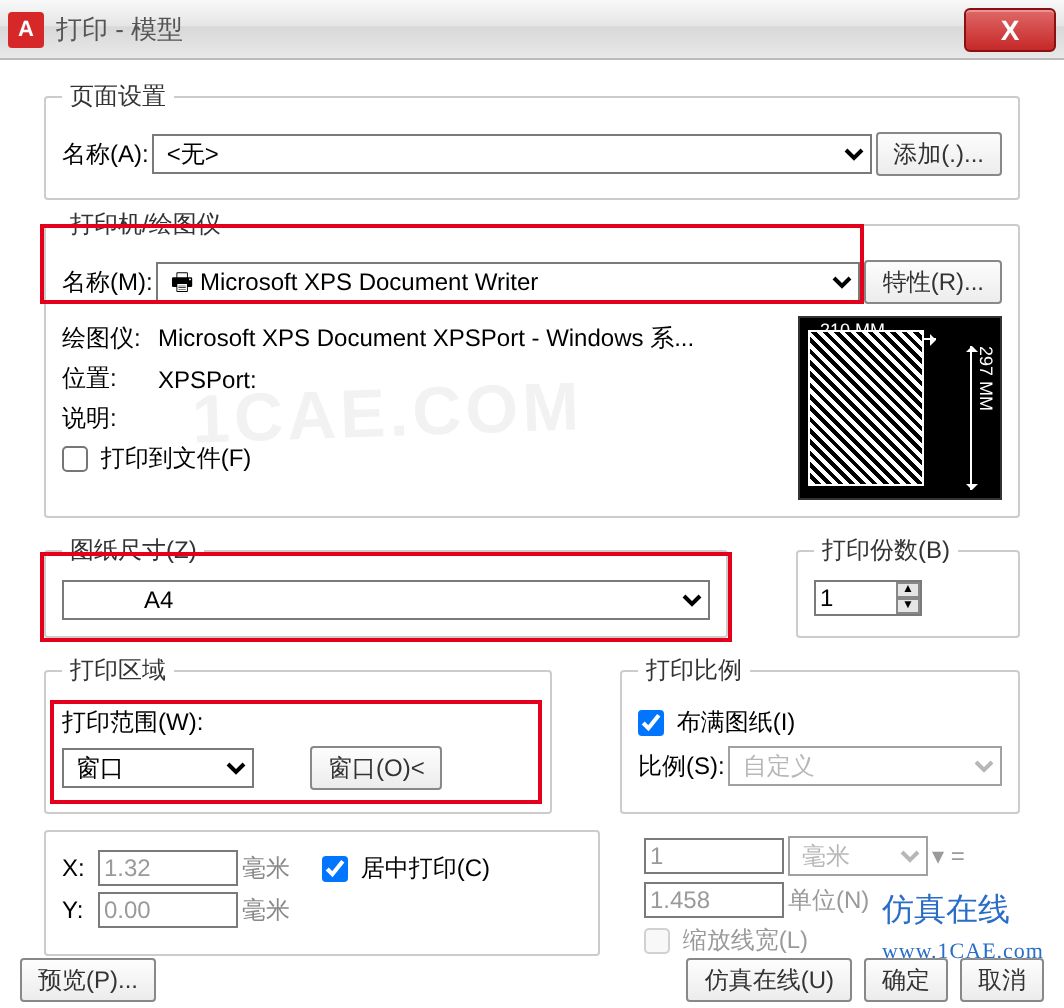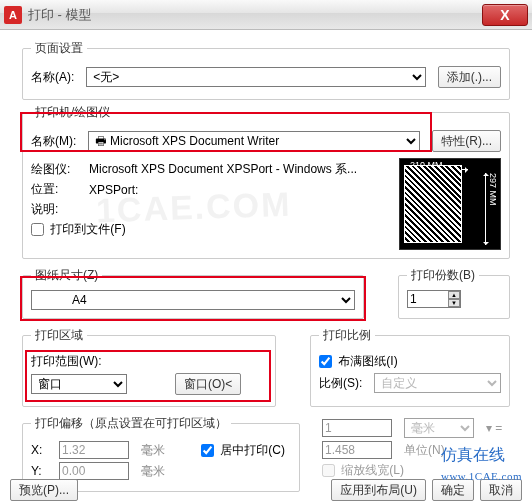--- a/index.html
+++ b/index.html
@@ -66,21 +66,21 @@
   }
   legend {
     font-size: 12px;
     padding: 0 4px;
     color: #333;
   }
   .row {
     display: flex;
     align-items: center;
     margin: 3px 0;
-    gap: 12px;
+    gap: 2px;
   }
   .label { white-space: nowrap; }
   select, input[type=text] {
     font-size: 12px;
     padding: 1px 2px;
     border: 1px solid #7a7a7a;
     background: #fff;
   }
   select { height: 20px; }
   .btn {
@@ -277,21 +277,20 @@
         <span class="label">比例(S):</span>
         <select style="flex:1" disabled="" class="disabled">
           <option>自定义</option>
         </select>
       </div>
     </fieldset>
   </div>
 
   <div class="twocol">
     <fieldset style="flex:1">
-      <legend>打印偏移（原点设置在可打印区域）</legend>
       <div class="row">
         <span class="label" style="width:16px">X:</span>
         <input type="text" style="width: 70px;" disabled="" class="disabled" value="1.32">
         <span class="grey">毫米</span>
         <span style="width:12px"></span>
         <label>
           <input type="checkbox" checked="" style="">
           <span>居中打印(C)</span>
         </label>
       </div>
@@ -320,21 +319,21 @@
         </label>
       </div>
     </div>
   </div>
 
 </div>
 
 <div class="footer">
   <button class="btn">预览(P)...</button>
   <span style="flex:1"></span>
-  <button class="btn">应用到布局(U)</button>
+  <button class="btn">仿真在线(U)</button>
   <button class="btn">确定</button>
   <button class="btn">取消</button>
 </div>
 
 <div class="watermark">
   <span>仿真在线</span><br>
   <span class="url">www.1CAE.com</span>
 </div>
 
 </div>

